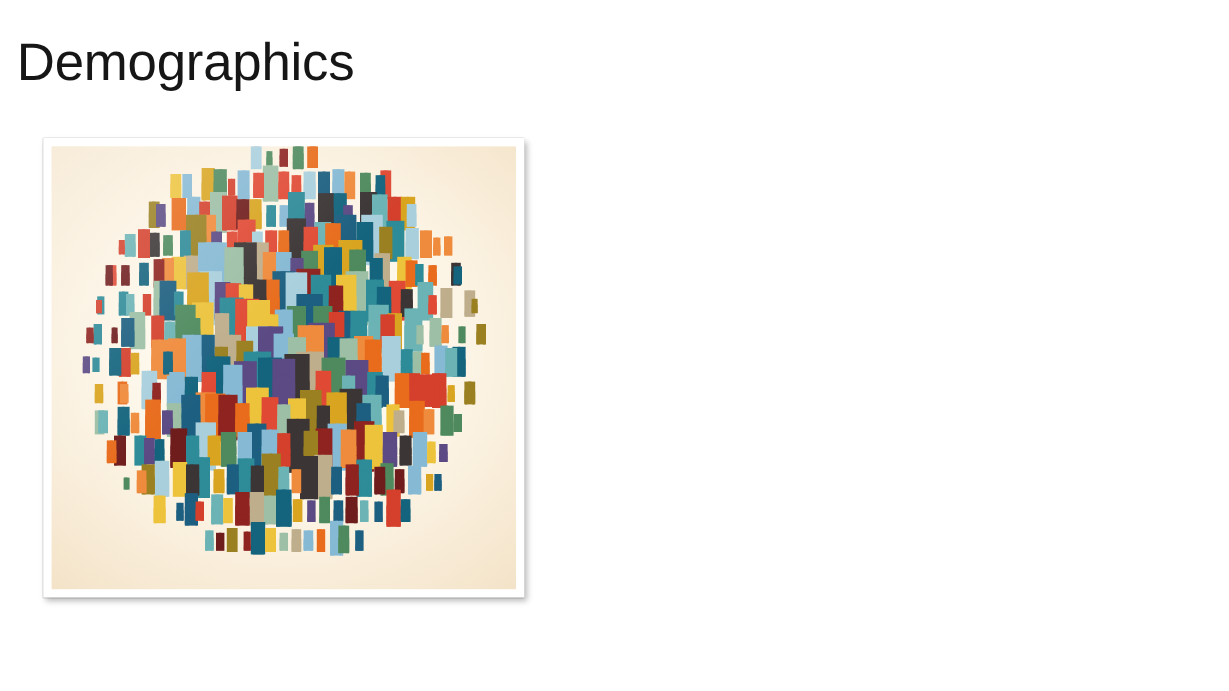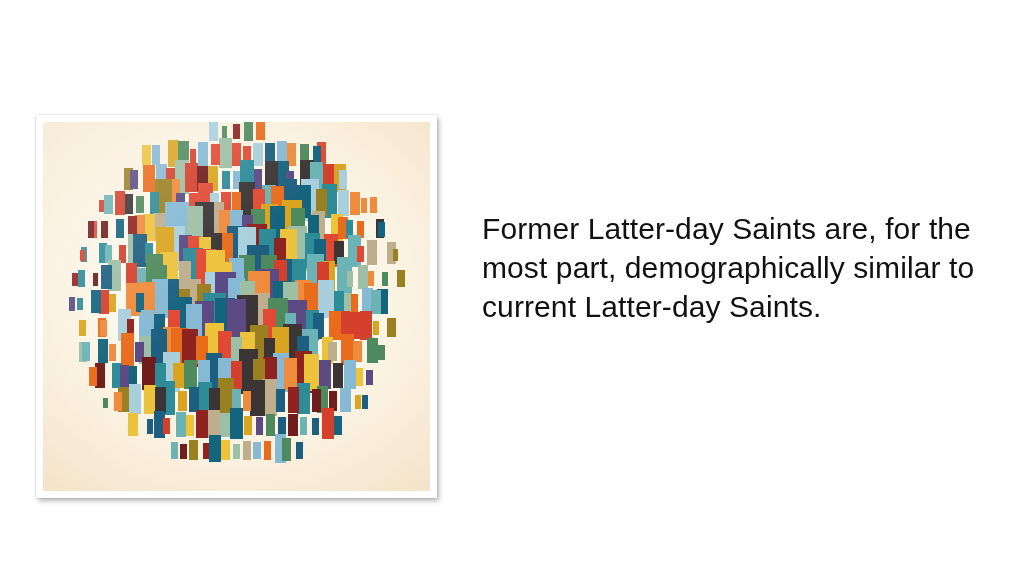--- a/index.html
+++ b/index.html
@@ -105,20 +105,21 @@
     font-weight: 400;
     color: #111111;
     letter-spacing: 0.1px;
   }
 </style>
 </head>
 <body>
 
 <div class="slide">
 
+  <div class="slide-title">Demographics</div>
 
   <div class="picture-frame">
     <div class="picture-canvas">
       <div class="crowd" id="crowd">
           <div class="person" style="background: rgb(79, 138, 94); color: rgb(79, 138, 94); left: 200.934px; bottom: 350.109px; width: 9.22673px; height: 21.9684px;">
             <div class="head" style="width: 5.93147px; height: 5.93147px; background: rgb(79, 138, 94);"></div>
             <div class="body" style="background: rgb(79, 138, 94); top: 6.99913px; width: 9.22673px; height: 8.2331px; border-radius: 3.13709px 3.13709px 0.922673px 0.922673px;"></div>
             <div class="legL" style="background: rgb(79, 138, 94); width: 3.13709px; height: 7.33617px; left: 0px; border-radius: 0px 0px 1.25484px 1.25484px;"></div>
             <div class="legR" style="background: rgb(79, 138, 94); width: 3.13709px; height: 7.33617px; right: 0px; left: auto; border-radius: 0px 0px 1.25484px 1.25484px;"></div>
           </div>
@@ -1919,15 +1920,14 @@
           <div class="person" style="background: rgb(157, 191, 165); color: rgb(157, 191, 165); left: 190.343px; bottom: 32.3902px; width: 6.31378px; height: 15.0328px;">
             <div class="head" style="width: 4.05886px; height: 4.05886px; background: rgb(157, 191, 165);"></div>
             <div class="body" style="background: rgb(157, 191, 165); top: 4.78945px; width: 6.31378px; height: 5.63384px; border-radius: 2.14668px 2.14668px 0.631378px 0.631378px;"></div>
             <div class="legL" style="background: rgb(157, 191, 165); width: 2.14668px; height: 5.20951px; left: 0px; border-radius: 0px 0px 0.858673px 0.858673px;"></div>
             <div class="legR" style="background: rgb(157, 191, 165); width: 2.14668px; height: 5.20951px; right: 0px; left: auto; border-radius: 0px 0px 0.858673px 0.858673px;"></div>
           </div>
         </div>
     </div>
   </div>
 
-  <div class="body-text">Former Latter-day Saints are, for the most part, demographically similar to current Latter-day Saints.</div>
 
 </div>
 
 </body></html>

